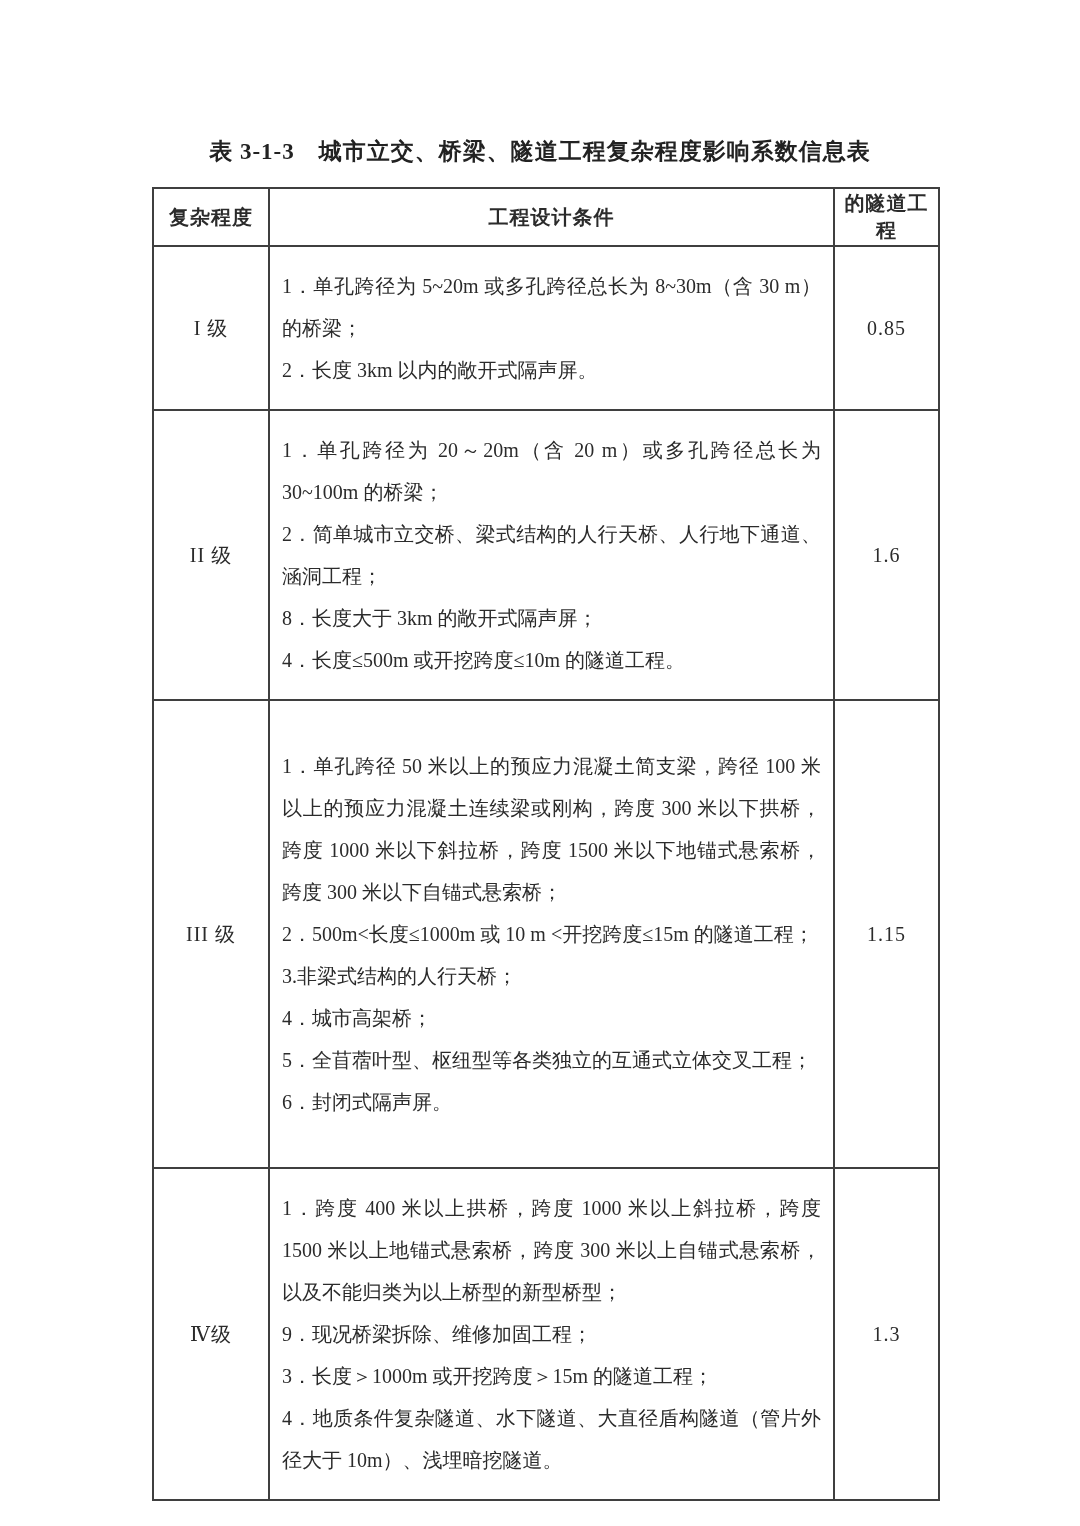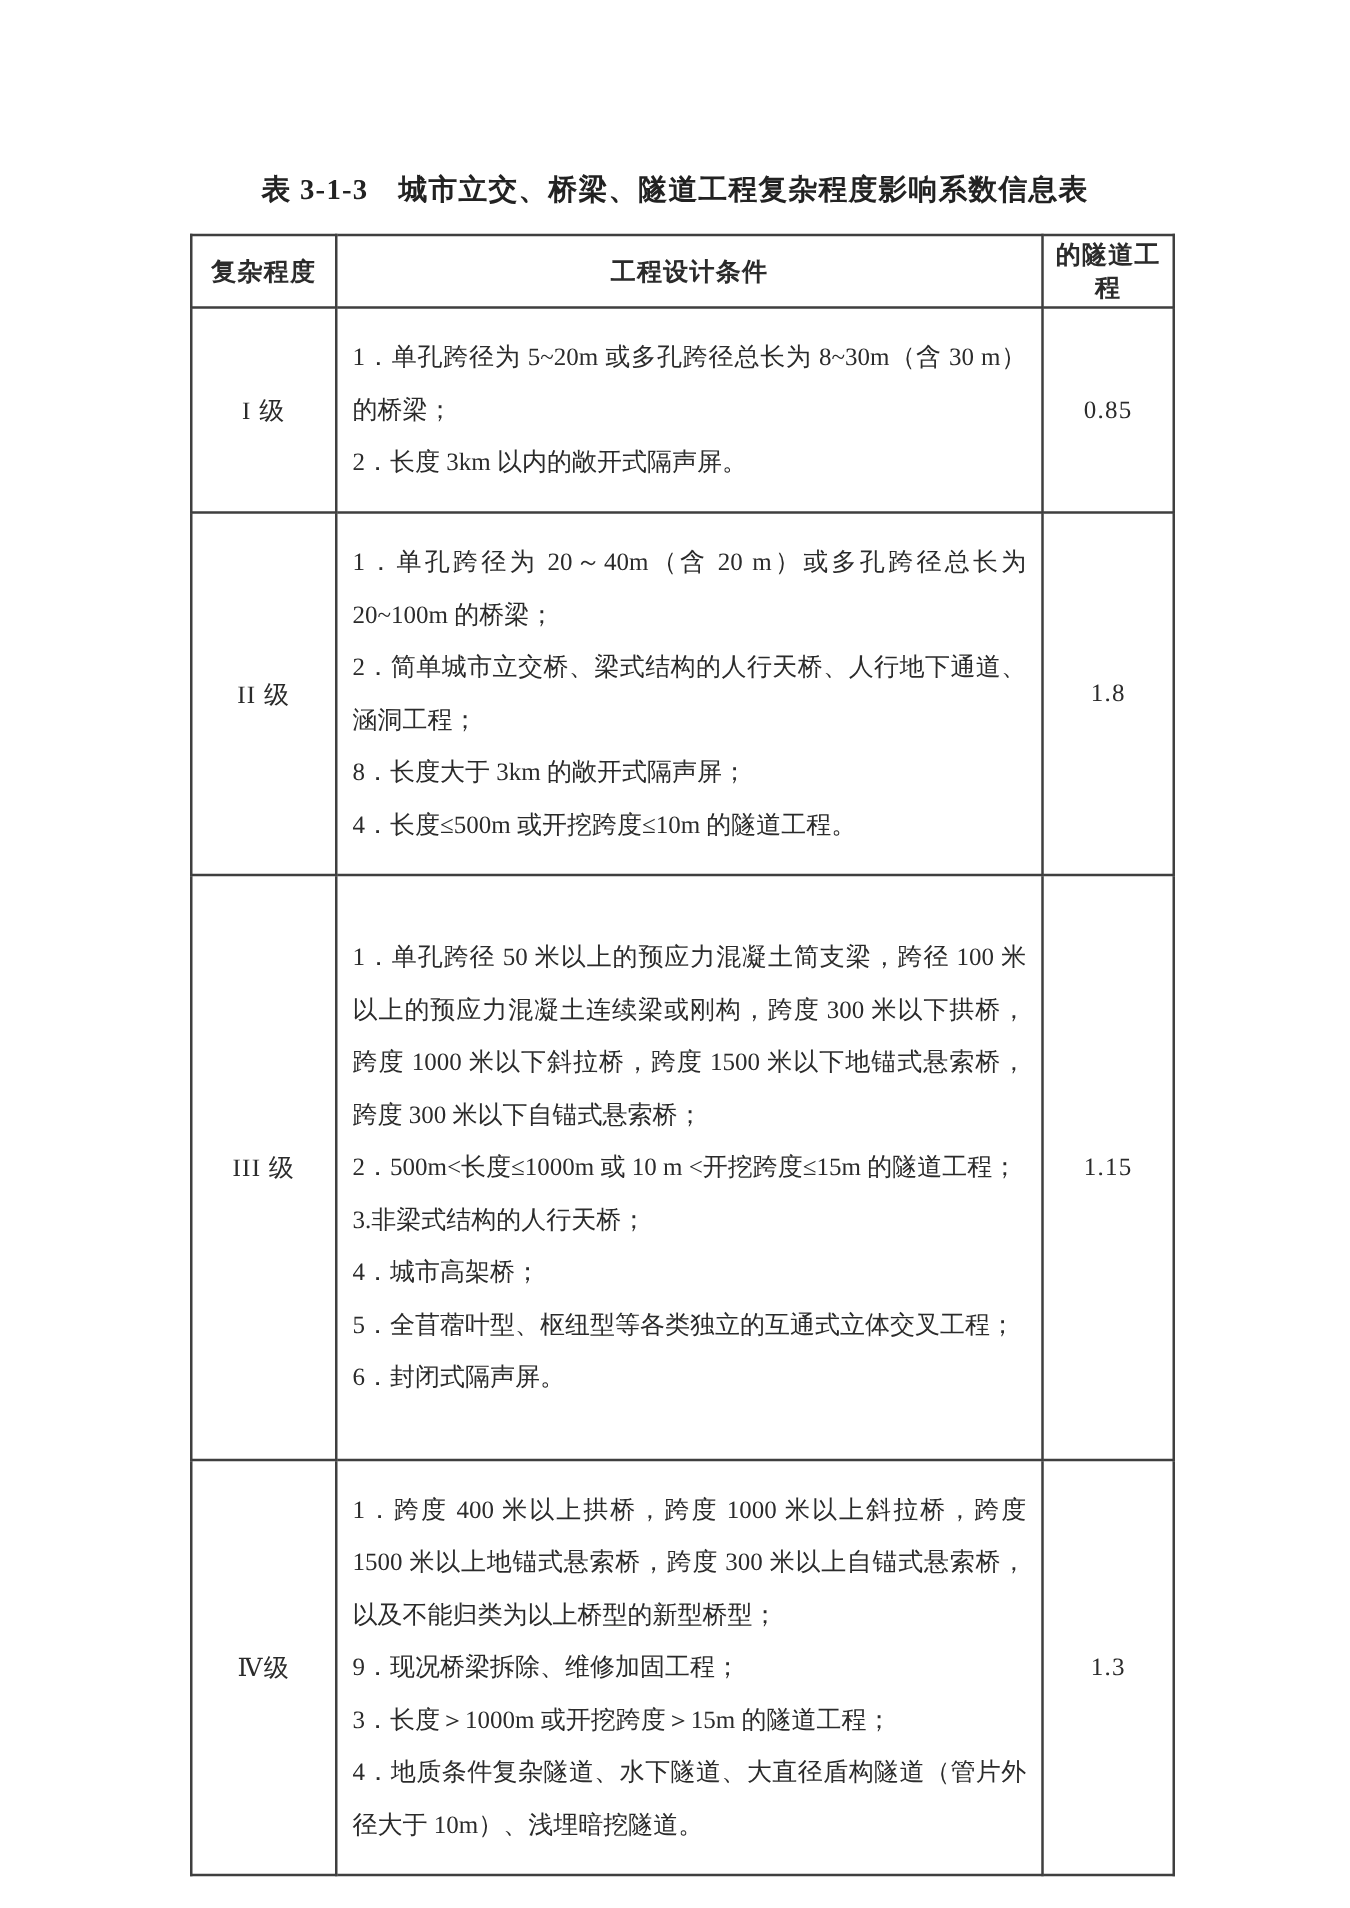--- a/index.html
+++ b/index.html
@@ -95,26 +95,26 @@
           <td class="level-cell">I 级</td>
           <td class="cond-cell">
             <p>1．单孔跨径为 5~20m 或多孔跨径总长为 8~30m（含 30 m）的桥梁；</p>
             <p>2．长度 3km 以内的敞开式隔声屏。</p>
           </td>
           <td class="coef-cell">0.85</td>
         </tr>
         <tr class="row-1">
           <td class="level-cell">II 级</td>
           <td class="cond-cell">
-            <p>1．单孔跨径为 20～40m（含 20 m）或多孔跨径总长为 20~100m 的桥梁；</p>
+            <p>1．单孔跨径为 20～20m（含 20 m）或多孔跨径总长为 30~100m 的桥梁；</p>
             <p>2．简单城市立交桥、梁式结构的人行天桥、人行地下通道、涵洞工程；</p>
             <p>8．长度大于 3km 的敞开式隔声屏；</p>
             <p>4．长度≤500m 或开挖跨度≤10m 的隧道工程。</p>
           </td>
-          <td class="coef-cell">1.8</td>
+          <td class="coef-cell">1.6</td>
         </tr>
         <tr class="row-2">
           <td class="level-cell">III 级</td>
           <td class="cond-cell">
             <p>1．单孔跨径 50 米以上的预应力混凝土简支梁，跨径 100 米以上的预应力混凝土连续梁或刚构，跨度 300 米以下拱桥，跨度 1000 米以下斜拉桥，跨度 1500 米以下地锚式悬索桥，跨度 300 米以下自锚式悬索桥；</p>
             <p>2．500m&lt;长度≤1000m 或 10 m &lt;开挖跨度≤15m 的隧道工程；</p>
             <p>3.非梁式结构的人行天桥；</p>
             <p>4．城市高架桥；</p>
             <p>5．全苜蓿叶型、枢纽型等各类独立的互通式立体交叉工程；</p>
             <p>6．封闭式隔声屏。</p>

